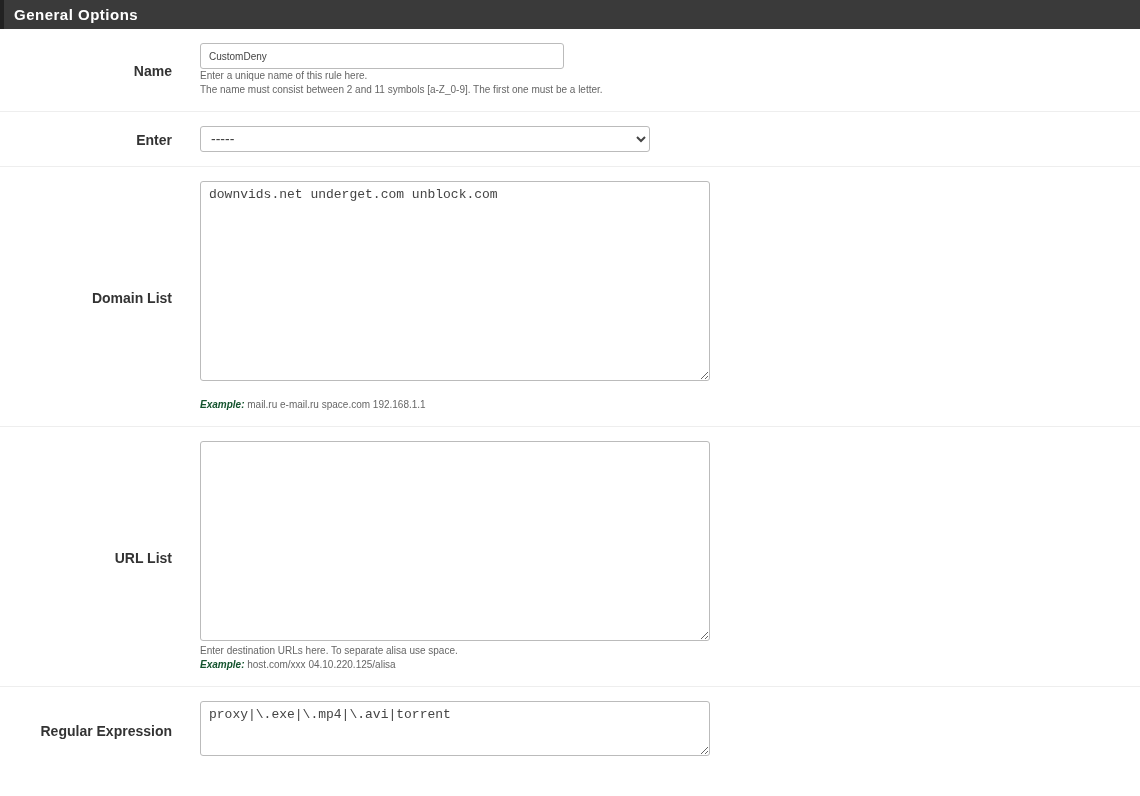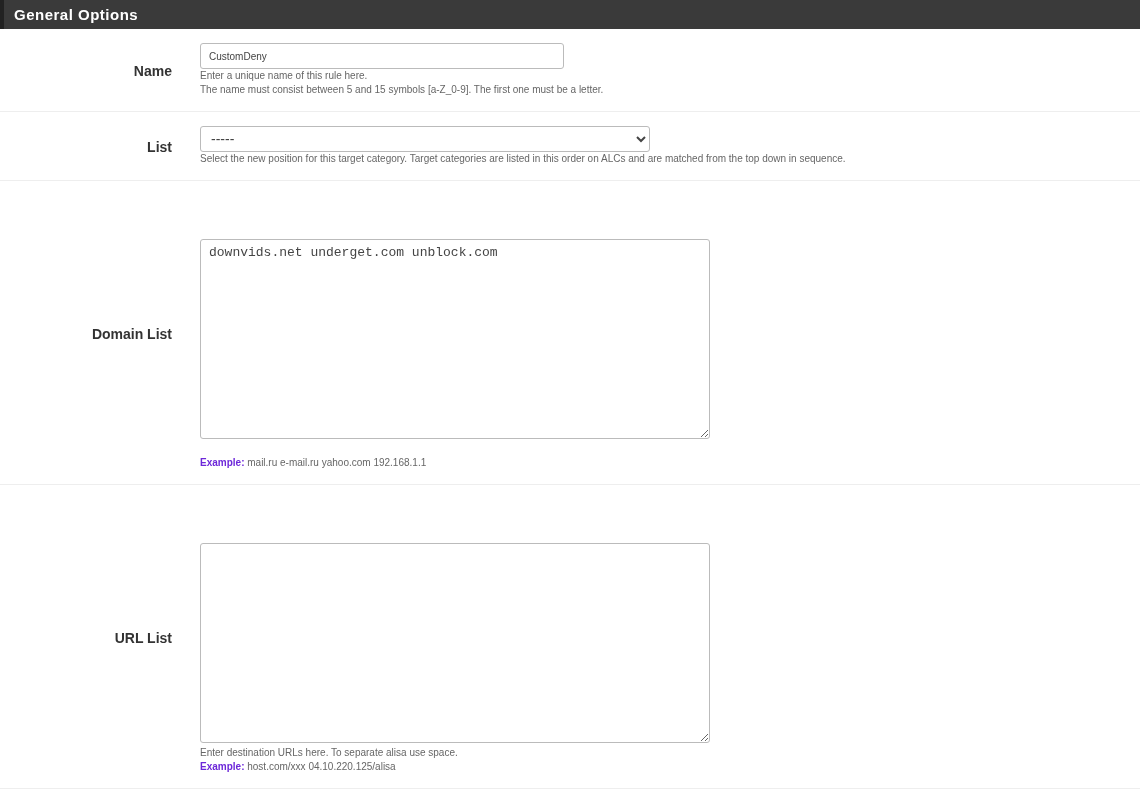--- a/index.html
+++ b/index.html
@@ -70,69 +70,68 @@
     .textarea-input {
       width: 510px;
       height: 200px;
       padding: 5px 8px;
       border: 1px solid #bbb;
       border-radius: 3px;
       font-size: 13px;
       color: #444;
       font-family: "Courier New", monospace;
       resize: both;
-      margin-top: 44px;
     }
     .textarea-input.short {
       height: 55px;
     }
     .help-text {
       margin-top: 0;
       color: #666;
       font-size: 10px;
       line-height: 1.4;
     }
     .help-text strong {
-      color: #6d28d9;
+      color: #14532d;
       font-weight: 600;
+      font-style: italic;
     }
   </style>
 </head>
 <body>
 
 <div class="section-header">General Options</div>
 
 <div class="form-row">
   <div class="label-cell">Name</div>
   <div class="field-cell">
     <input type="text" class="text-input" value="CustomDeny" style="">
     <div class="help-text">
       <span>Enter a unique name of this rule here.</span><br>
-      <span>The name must consist between 5 and 15 symbols [a-Z_0-9]. The first one must be a letter.</span>
+      <span>The name must consist between 2 and 11 symbols [a-Z_0-9]. The first one must be a letter.</span>
     </div>
   </div>
 </div>
 
 <div class="form-row">
-  <div class="label-cell">List</div>
+  <div class="label-cell">Enter</div>
   <div class="field-cell">
     <select class="select-input">
       <option>-----</option>
     </select>
-    <div class="help-text">Select the new position for this target category. Target categories are listed in this order on ALCs and are matched from the top down in sequence.</div>
   </div>
 </div>
 
 <div class="form-row">
   <div class="label-cell">Domain List</div>
   <div class="field-cell">
     <textarea class="textarea-input" style="">downvids.net underget.com unblock.com</textarea>
     <div class="help-text">
       <br>
-      <strong>Example:</strong><span> mail.ru e-mail.ru yahoo.com 192.168.1.1</span>
+      <strong>Example:</strong><span> mail.ru e-mail.ru space.com 192.168.1.1</span>
     </div>
   </div>
 </div>
 
 <div class="form-row">
   <div class="label-cell">URL List</div>
   <div class="field-cell">
     <textarea class="textarea-input" style=""></textarea>
     <div class="help-text">
       <span>Enter destination URLs here. To separate alisa use space.</span><br>

